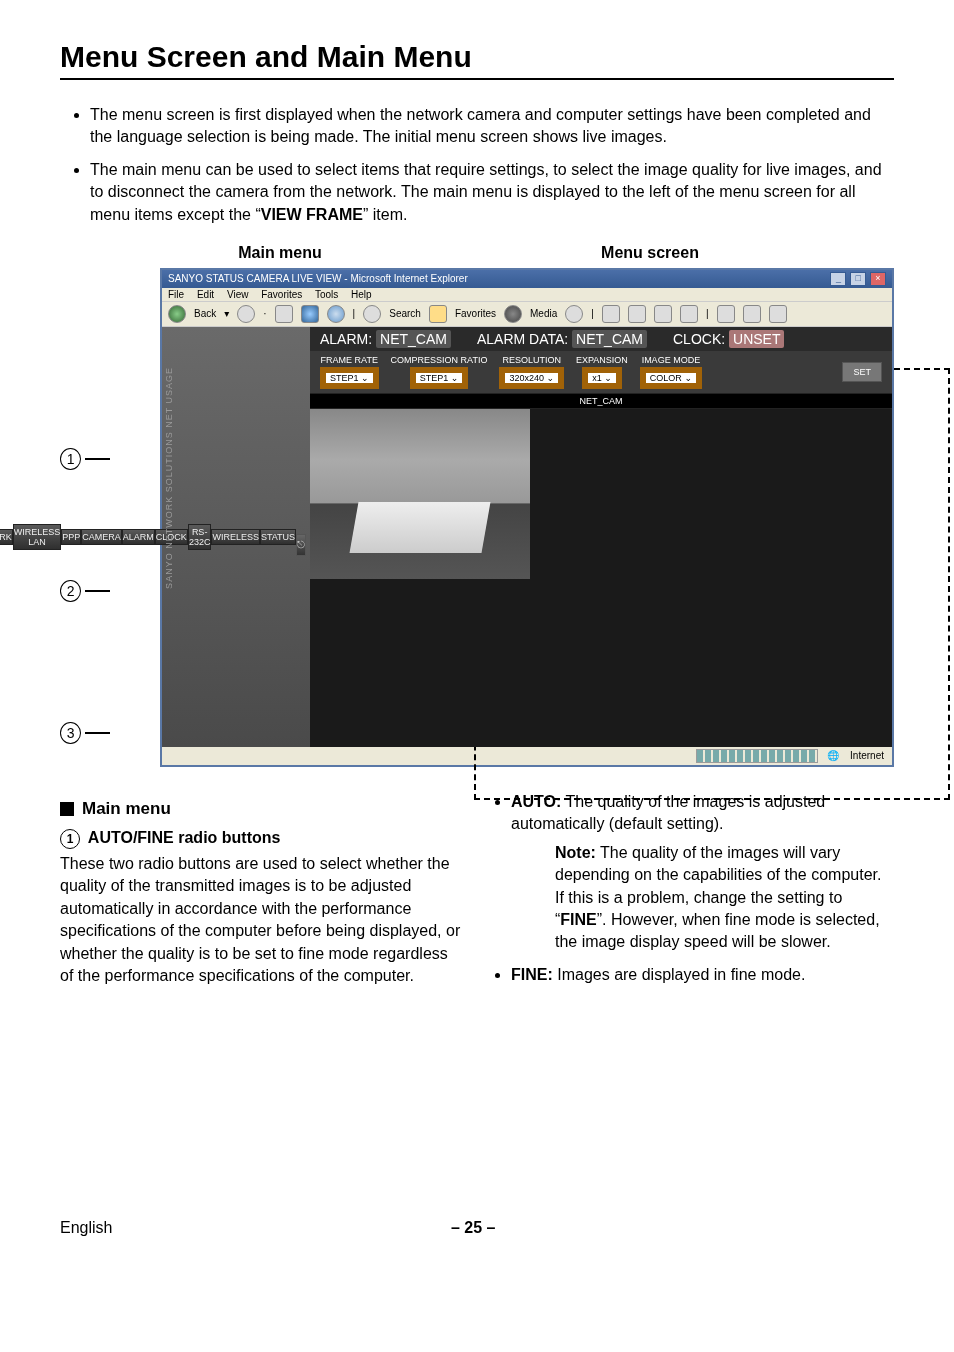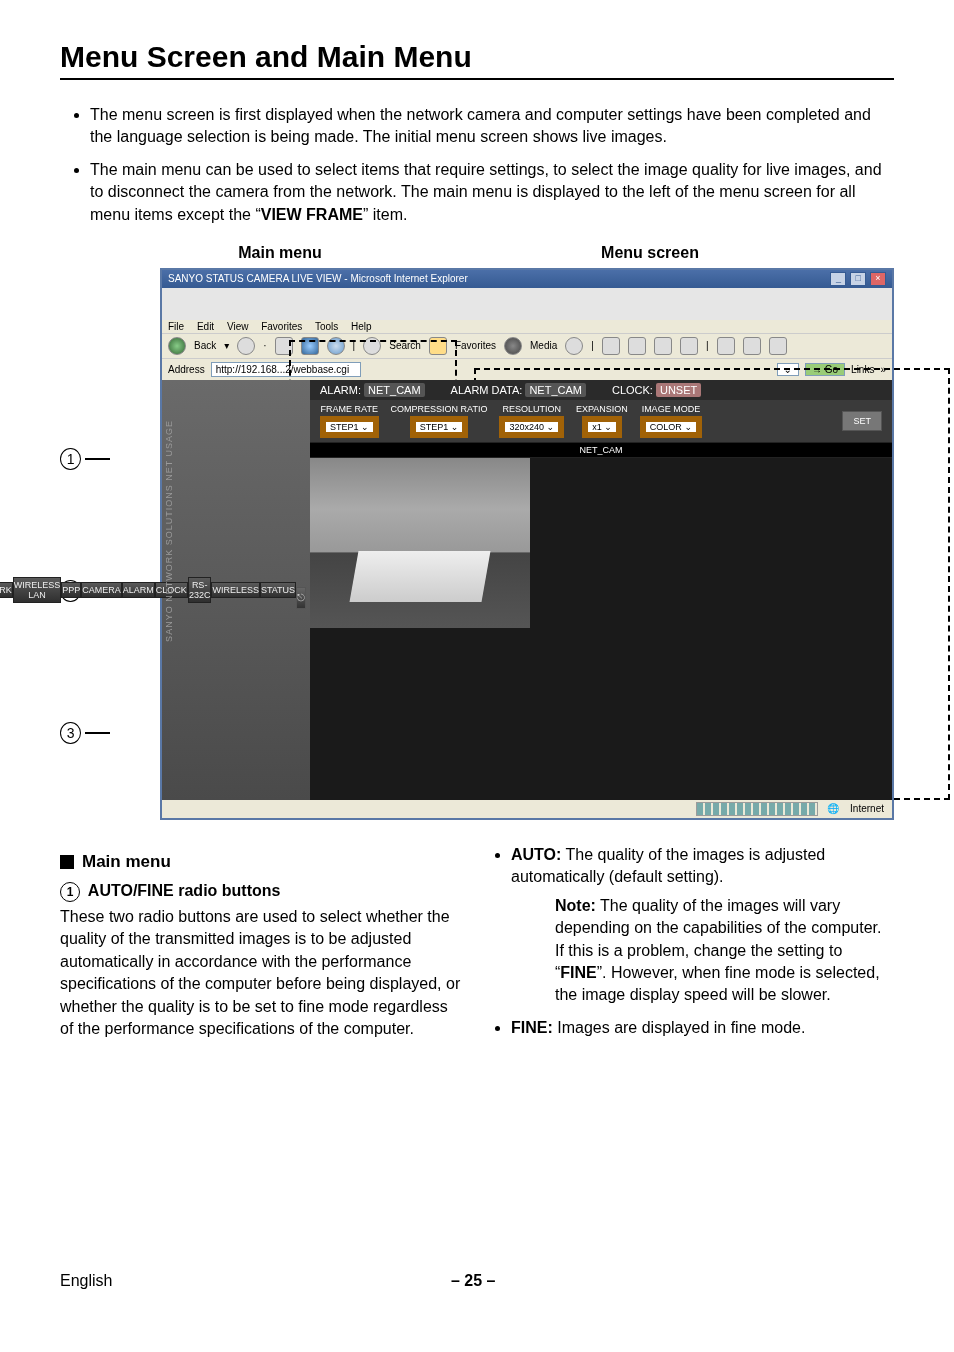--- a/index.html
+++ b/index.html
@@ -72,21 +72,21 @@
     padding: 2px 6px;
     display: flex;
     justify-content: space-between;
     align-items: center;
     font-size: 10px;
   }
   .bw-titlebar .win-btns span {
     display:inline-block;width:14px;height:12px;background:#c7d3e6;border:1px solid #355a92;margin-left:1px;text-align:center;color:#355a92;font-size:9px;line-height:11px;
   }
   .bw-menus {
-    background:#ece9d8;padding:1px 6px;color:#000;font-size:10px;margin-top:32px;
+    background:#ece9d8;padding:1px 6px;color:#000;font-size:10px;
   }
   .bw-menus span { margin-right: 10px; }
   .bw-toolbar {
     background:#ece9d8;padding:3px 6px;display:flex;align-items:center;gap:8px;
     border-top:1px solid #ccc;border-bottom:1px solid #ccc;
   }
   .tbicon {
     width:16px;height:16px;border-radius:50%;border:1px solid #888;display:inline-block;
   }
   .bw-address {
@@ -128,21 +128,21 @@
     color:#eee;border:1px solid #222;
     width:100px;text-align:center;font-size:9px;padding:2px 0;margin:2px 0;
   }
   .ftzone { margin-top:16px;width:40px;height:20px;border:1px solid #555;background:linear-gradient(#666,#333);display:flex;align-items:center;justify-content:center;color:#ccc;font-size:10px;}
   .vtext {
     position:absolute;left:2px;top:40px;color:#9a9a9a;font-size:9px;letter-spacing:1px;
     transform:rotate(180deg);writing-mode:vertical-rl;
   }
   .main-panel { flex:1;display:flex;flex-direction:column; }
   .info-bar {
-    background:#2a2a2a;color:#fff;font-size:11px;padding:4px 10px;display:flex;gap:26px;align-items:center;
+    background:#2a2a2a;color:#fff;font-size:14px;padding:4px 10px;display:flex;gap:26px;align-items:center;
   }
   .info-bar .tag { background:#555;padding:1px 4px;border-radius:2px; }
   .settings-bar {
     background:#3a3a3a;color:#fff;font-size:9px;padding:4px 10px;display:flex;gap:12px;align-items:flex-end;
   }
   .settings-bar .col { display:flex;flex-direction:column;align-items:center;gap:2px; }
   .fake-select { background:#fff;color:#000;border:6px solid #a16207;padding:0 4px;font-size:9px;text-align:right; }
   .set-btn { background:#777;color:#fff;padding:4px 10px;font-size:9px;margin-left:auto;align-self:center;border:1px solid #555; }
   .video-label { background:#000;color:#fff;text-align:center;font-size:9px;padding:2px 0;border-top:1px solid #222;border-bottom:1px solid #222; }
   .video-frame {
@@ -277,30 +277,20 @@
         <span class="tbicon" style="background:#ddd;"></span>
         <span>|</span>
         <span class="tbicon" style="background:#ddd;border-radius:3px;"></span>
         <span class="tbicon" style="background:#ddd;border-radius:3px;"></span>
         <span class="tbicon" style="background:#ddd;border-radius:3px;"></span>
         <span class="tbicon" style="background:#ddd;border-radius:3px;"></span>
         <span>|</span>
         <span class="tbicon" style="background:#ddd;border-radius:3px;"></span>
         <span class="tbicon" style="background:#ddd;border-radius:3px;"></span>
         <span class="tbicon" style="background:#ddd;border-radius:3px;"></span>
-      </div>
-      <div class="bw-address">
-        <span>Address</span>
-        <span class="addr-input-fake">http://192.168...2/webbase.cgi</span>
-        <span class="go-btn-fake">
-          <span class="go-arrow">⌄</span>
-          <span class="go-arrow" style="background:#9c7;">→ <span>Go</span></span>
-          <span>Links</span>
-          <span>»</span>
-        </span>
       </div>
 
       <div class="content-area">
         <div class="vtext">SANYO NETWORK SOLUTIONS NET USAGE</div>
         <div class="sidebar">
           <div class="logo">
             <span>NETWORK</span><br>
             <span>CAMERA</span>
           </div>
           <div class="radio-row">

